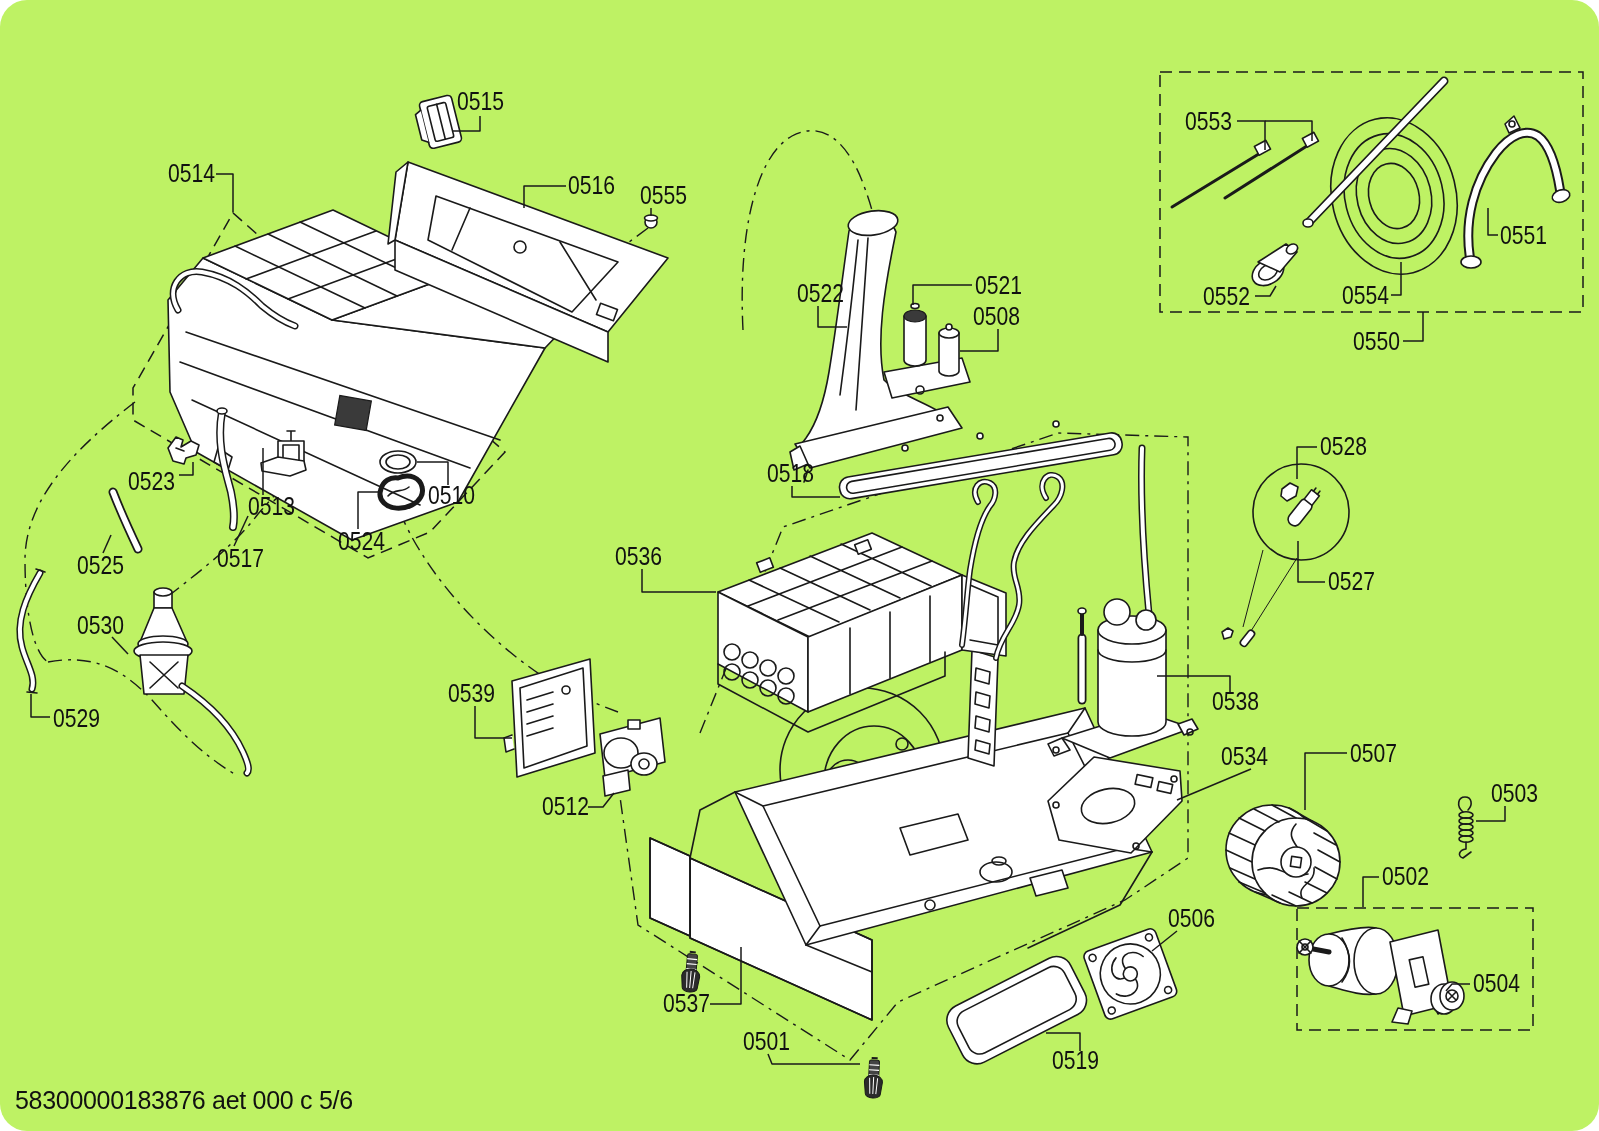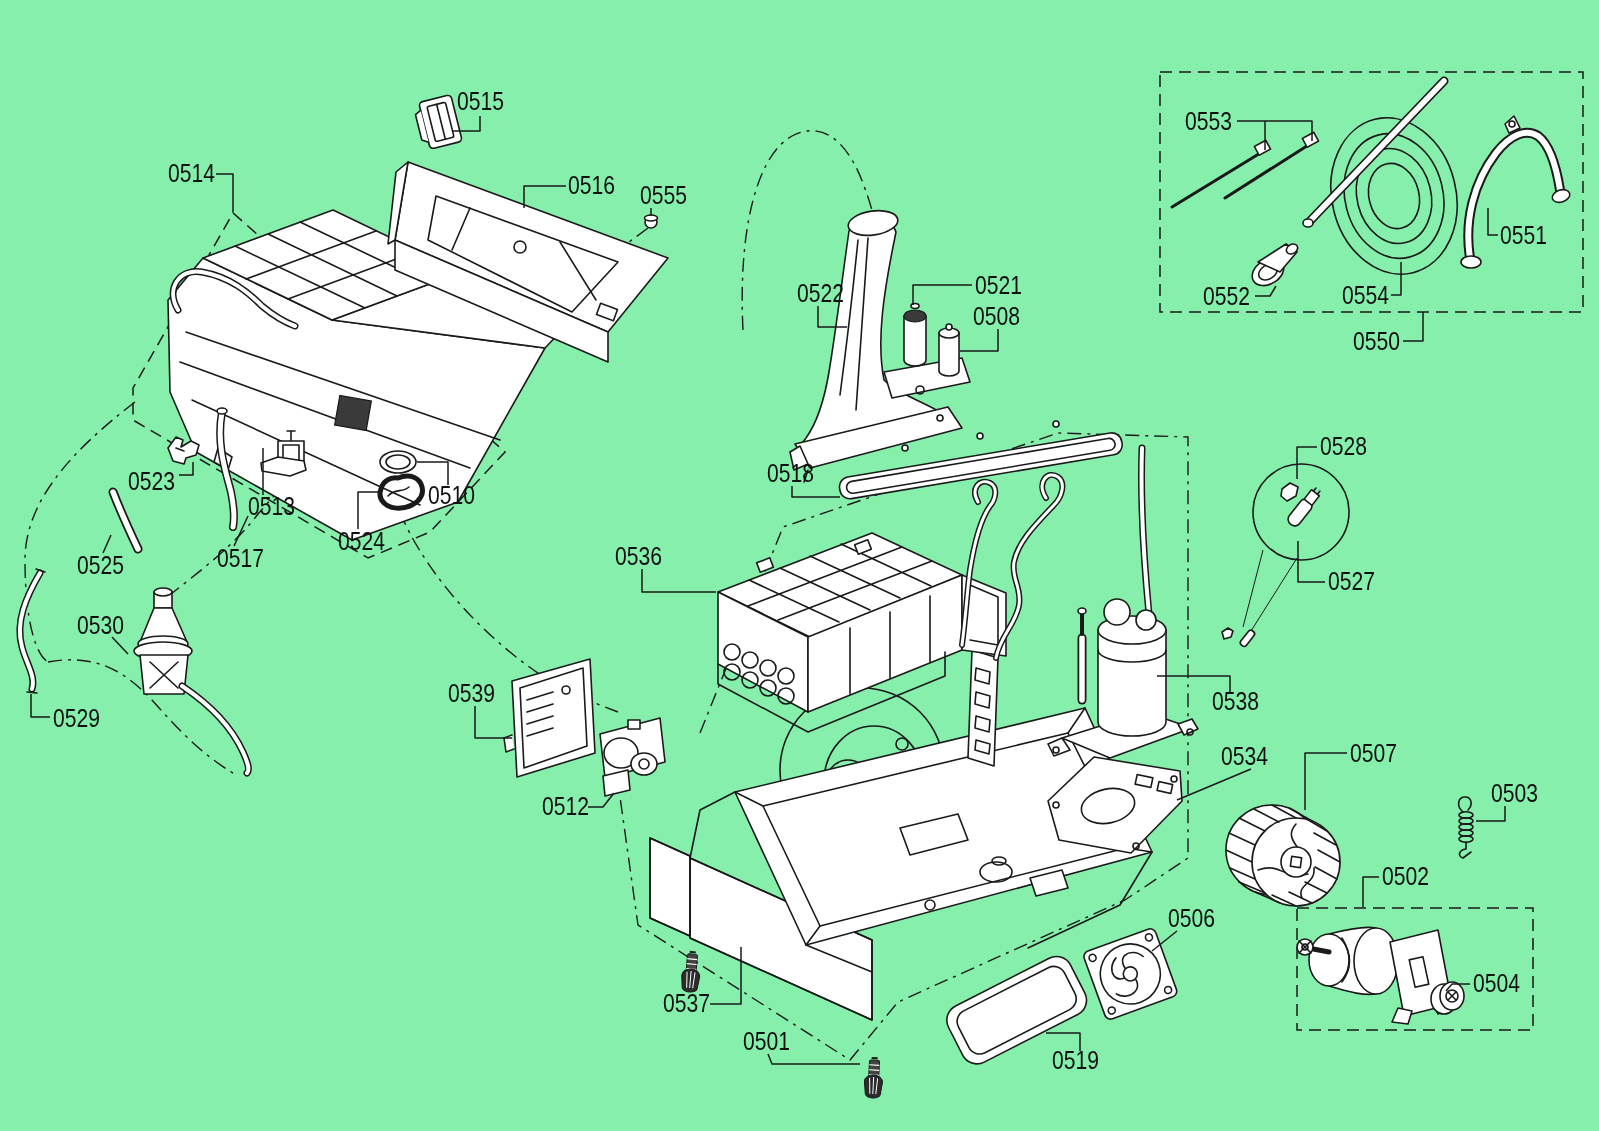--- a/index.html
+++ b/index.html
@@ -1,17 +1,17 @@
 <!DOCTYPE html>
 <html><head>
 <meta charset="utf-8">
 <style>
   html,body{margin:0;padding:0;background:#fff;}
-  .stage{position:relative;width:1599px;height:1131px;background:#86efac;overflow:hidden;
-         font-family:"Liberation Sans",sans-serif;}
+  .stage{position:relative;width:1599px;height:1131px;background:#bef264;overflow:hidden;
+         font-family:"Liberation Sans",sans-serif;border-radius:27px;}
   svg{position:absolute;left:0;top:0;}
   .ln{fill:none;stroke:#1a1a1a;stroke-width:1.6;stroke-linejoin:round;stroke-linecap:round;}
   .thin{fill:none;stroke:#1a1a1a;stroke-width:1;stroke-linejoin:round;}
   .fw{fill:#ffffff;stroke:#1a1a1a;stroke-width:1.6;stroke-linejoin:round;stroke-linecap:round;}
   .dk{fill:#3a3a3a;stroke:#1a1a1a;stroke-width:1.2;}
   .tube{fill:none;stroke:#1a1a1a;stroke-linecap:round;}
   .core{fill:none;stroke:#ffffff;stroke-linecap:round;}
   .dash{fill:none;stroke:#1a1a1a;stroke-width:1.5;stroke-dasharray:12 7;}
   .dashdot{fill:none;stroke:#1a1a1a;stroke-width:1.4;stroke-dasharray:14 6 3 6;}
   .leader{fill:none;stroke:#1a1a1a;stroke-width:1.5;stroke-linejoin:round;}
@@ -440,13 +440,14 @@
         <text x="1491" y="802" class="part-label" textLength="47" lengthAdjust="spacingAndGlyphs">0503</text>
         <text x="1382" y="885" class="part-label" textLength="47" lengthAdjust="spacingAndGlyphs">0502</text>
         <text x="1168" y="927" class="part-label" textLength="47" lengthAdjust="spacingAndGlyphs">0506</text>
         <text x="663" y="1012" class="part-label" textLength="47" lengthAdjust="spacingAndGlyphs">0537</text>
         <text x="1473" y="992" class="part-label" textLength="47" lengthAdjust="spacingAndGlyphs">0504</text>
         <text x="743" y="1050" class="part-label" textLength="47" lengthAdjust="spacingAndGlyphs">0501</text>
         <text x="1052" y="1069" class="part-label" textLength="47" lengthAdjust="spacingAndGlyphs">0519</text>
       </g>
     </svg>
 
+<div class="footer">58300000183876 aet 000 c 5/6</div>
 </div>
 
 </body></html>

